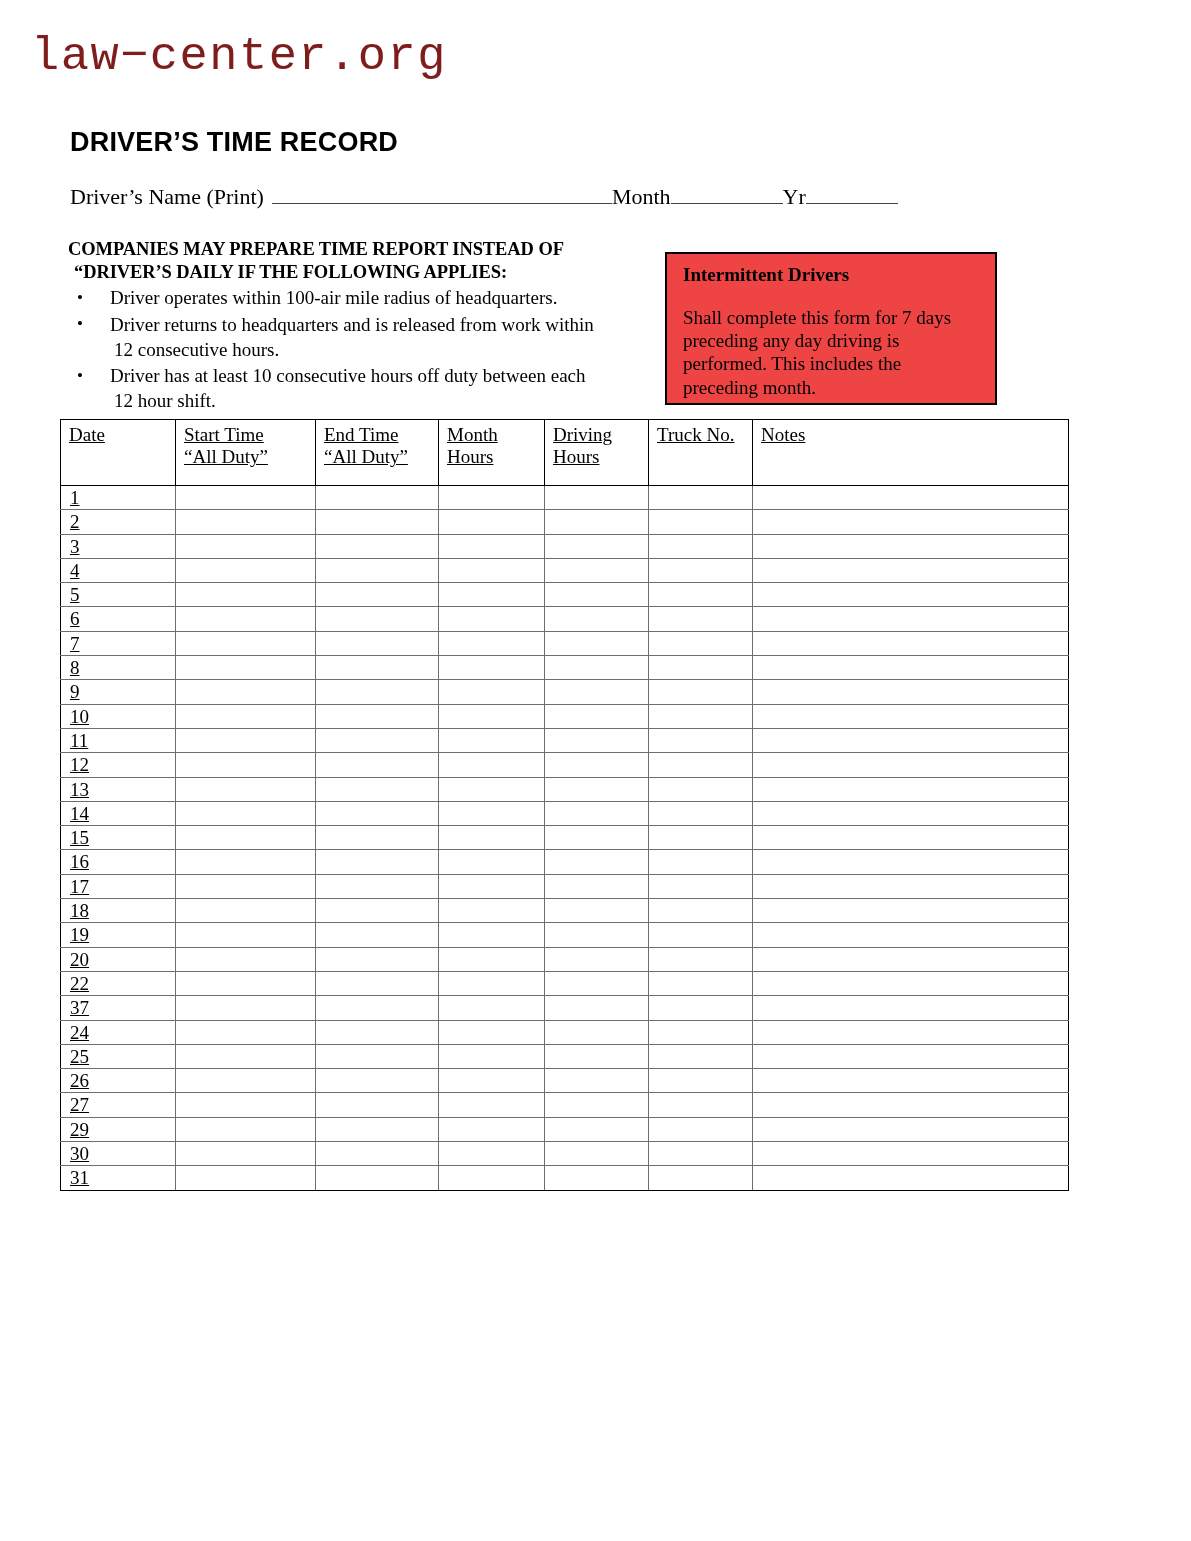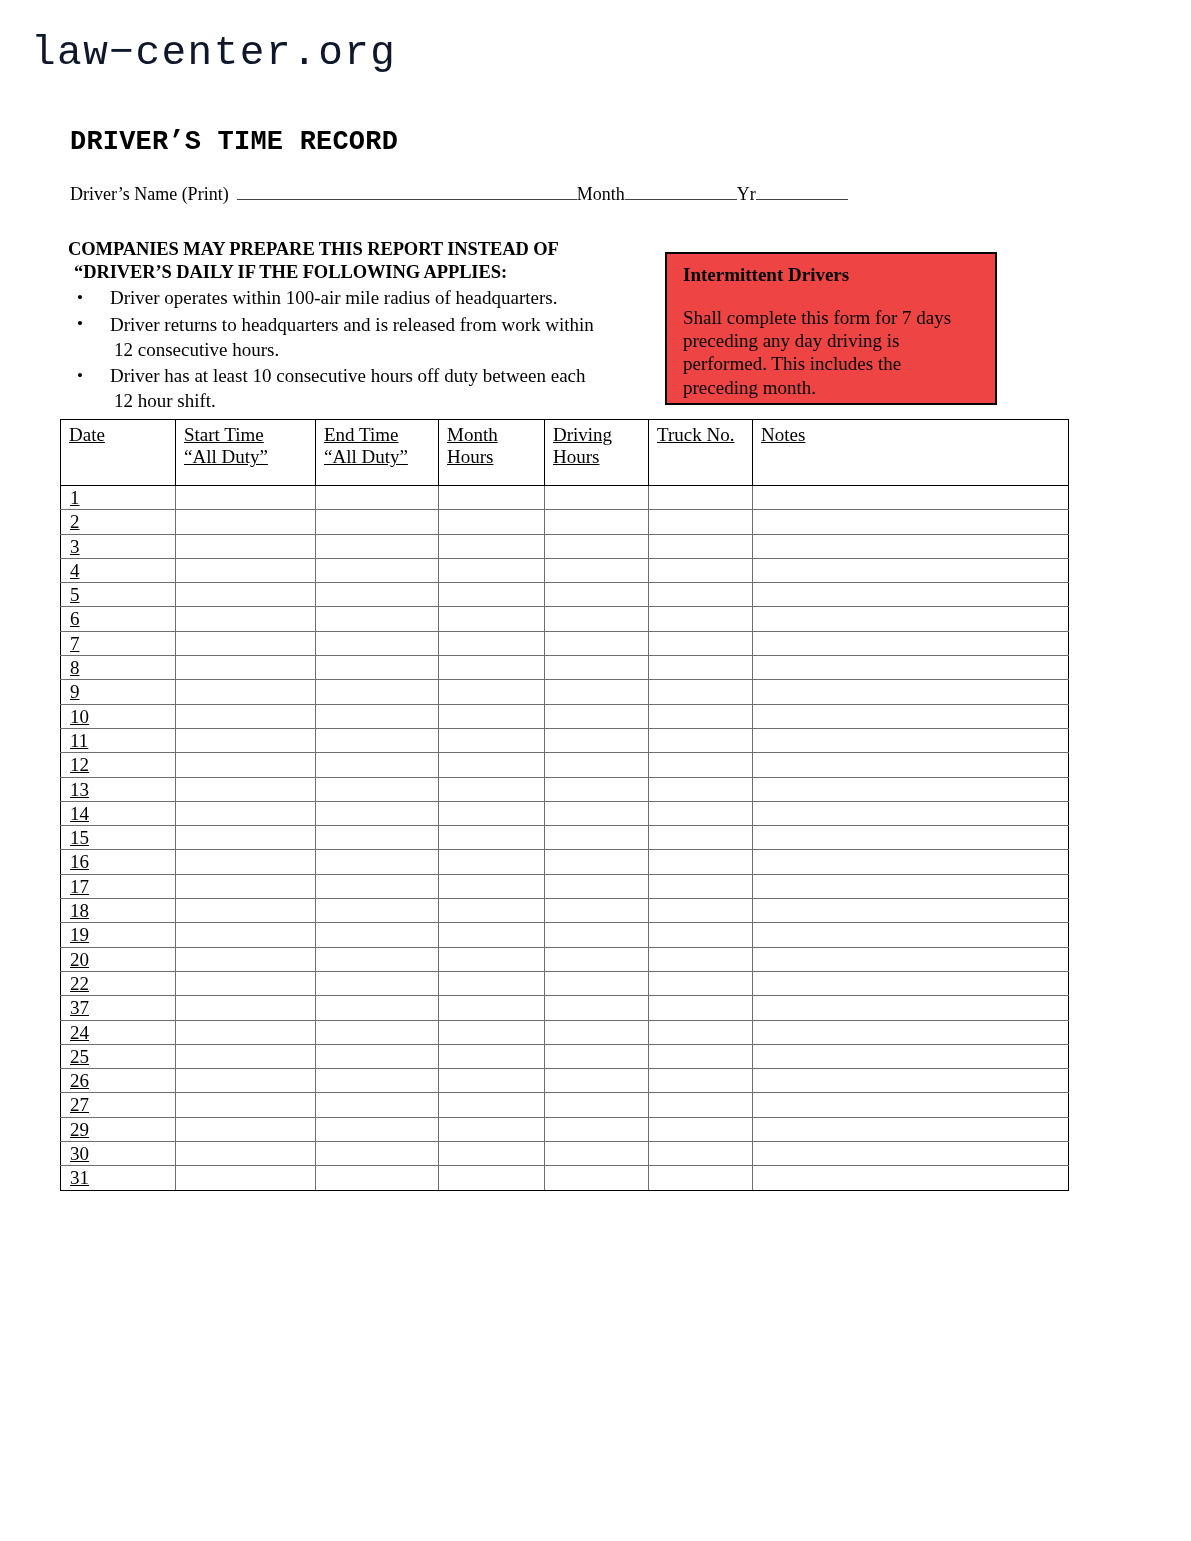--- a/index.html
+++ b/index.html
@@ -22,46 +22,46 @@
     inset: 0;
     background: #ffffff;
   }
 
   
   .site-logo {
     position: absolute;
     left: 31px;
     top: 33px;
     font-family: "Liberation Mono", "DejaVu Sans Mono", monospace;
-    font-size: 41px;
+    font-size: 47px;
     letter-spacing: 1.5px;
-    color: #0f172a;
+    color: #7f1d1d;
     line-height: 1;
     white-space: nowrap;
   }
 
   
   .doc-title {
     position: absolute;
     left: 70px;
     top: 110px;
-    font-family: Liberation Mono, monospace;
+    font-family: Liberation Sans, sans-serif;
     font-weight: bold;
     font-size: 27px;
     letter-spacing: 0.2px;
     line-height: 1.1;
     white-space: nowrap;
   }
 
   
   .name-line {
     position: absolute;
     left: 70px;
     top: 183px;
-    font-size: 18px;
+    font-size: 22px;
     line-height: 1.25;
     white-space: nowrap;
     display: flex;
     align-items: baseline;
   }
   .name-line .lbl { display: inline-block; }
   .rule {
     display: inline-block;
     border-bottom: 1.4px solid #444;
     height: 0.85em;
@@ -197,21 +197,21 @@
     <span class="lbl">Driver’s Name (Print)</span>
     <span class="rule rule-name"></span>
     <span class="lbl">Month</span>
     <span class="rule rule-month"></span>
     <span class="lbl">Yr</span>
     <span class="rule rule-year"></span>
   </div>
 
   <div class="notice">
     <div class="notice-head">
-      <span>COMPANIES MAY PREPARE THIS REPORT INSTEAD OF</span>
+      <span>COMPANIES MAY PREPARE TIME REPORT INSTEAD OF</span>
       <span class="l2">“DRIVER’S DAILY IF THE FOLLOWING APPLIES:</span>
     </div>
     <ul class="bullets">
       <li>
         <span class="dot">•</span>
         <span>Driver operates within 100-air mile radius of headquarters.</span>
       </li>
       <li>
         <span class="dot">•</span>
         <span>Driver returns to headquarters and is released from work within</span>

